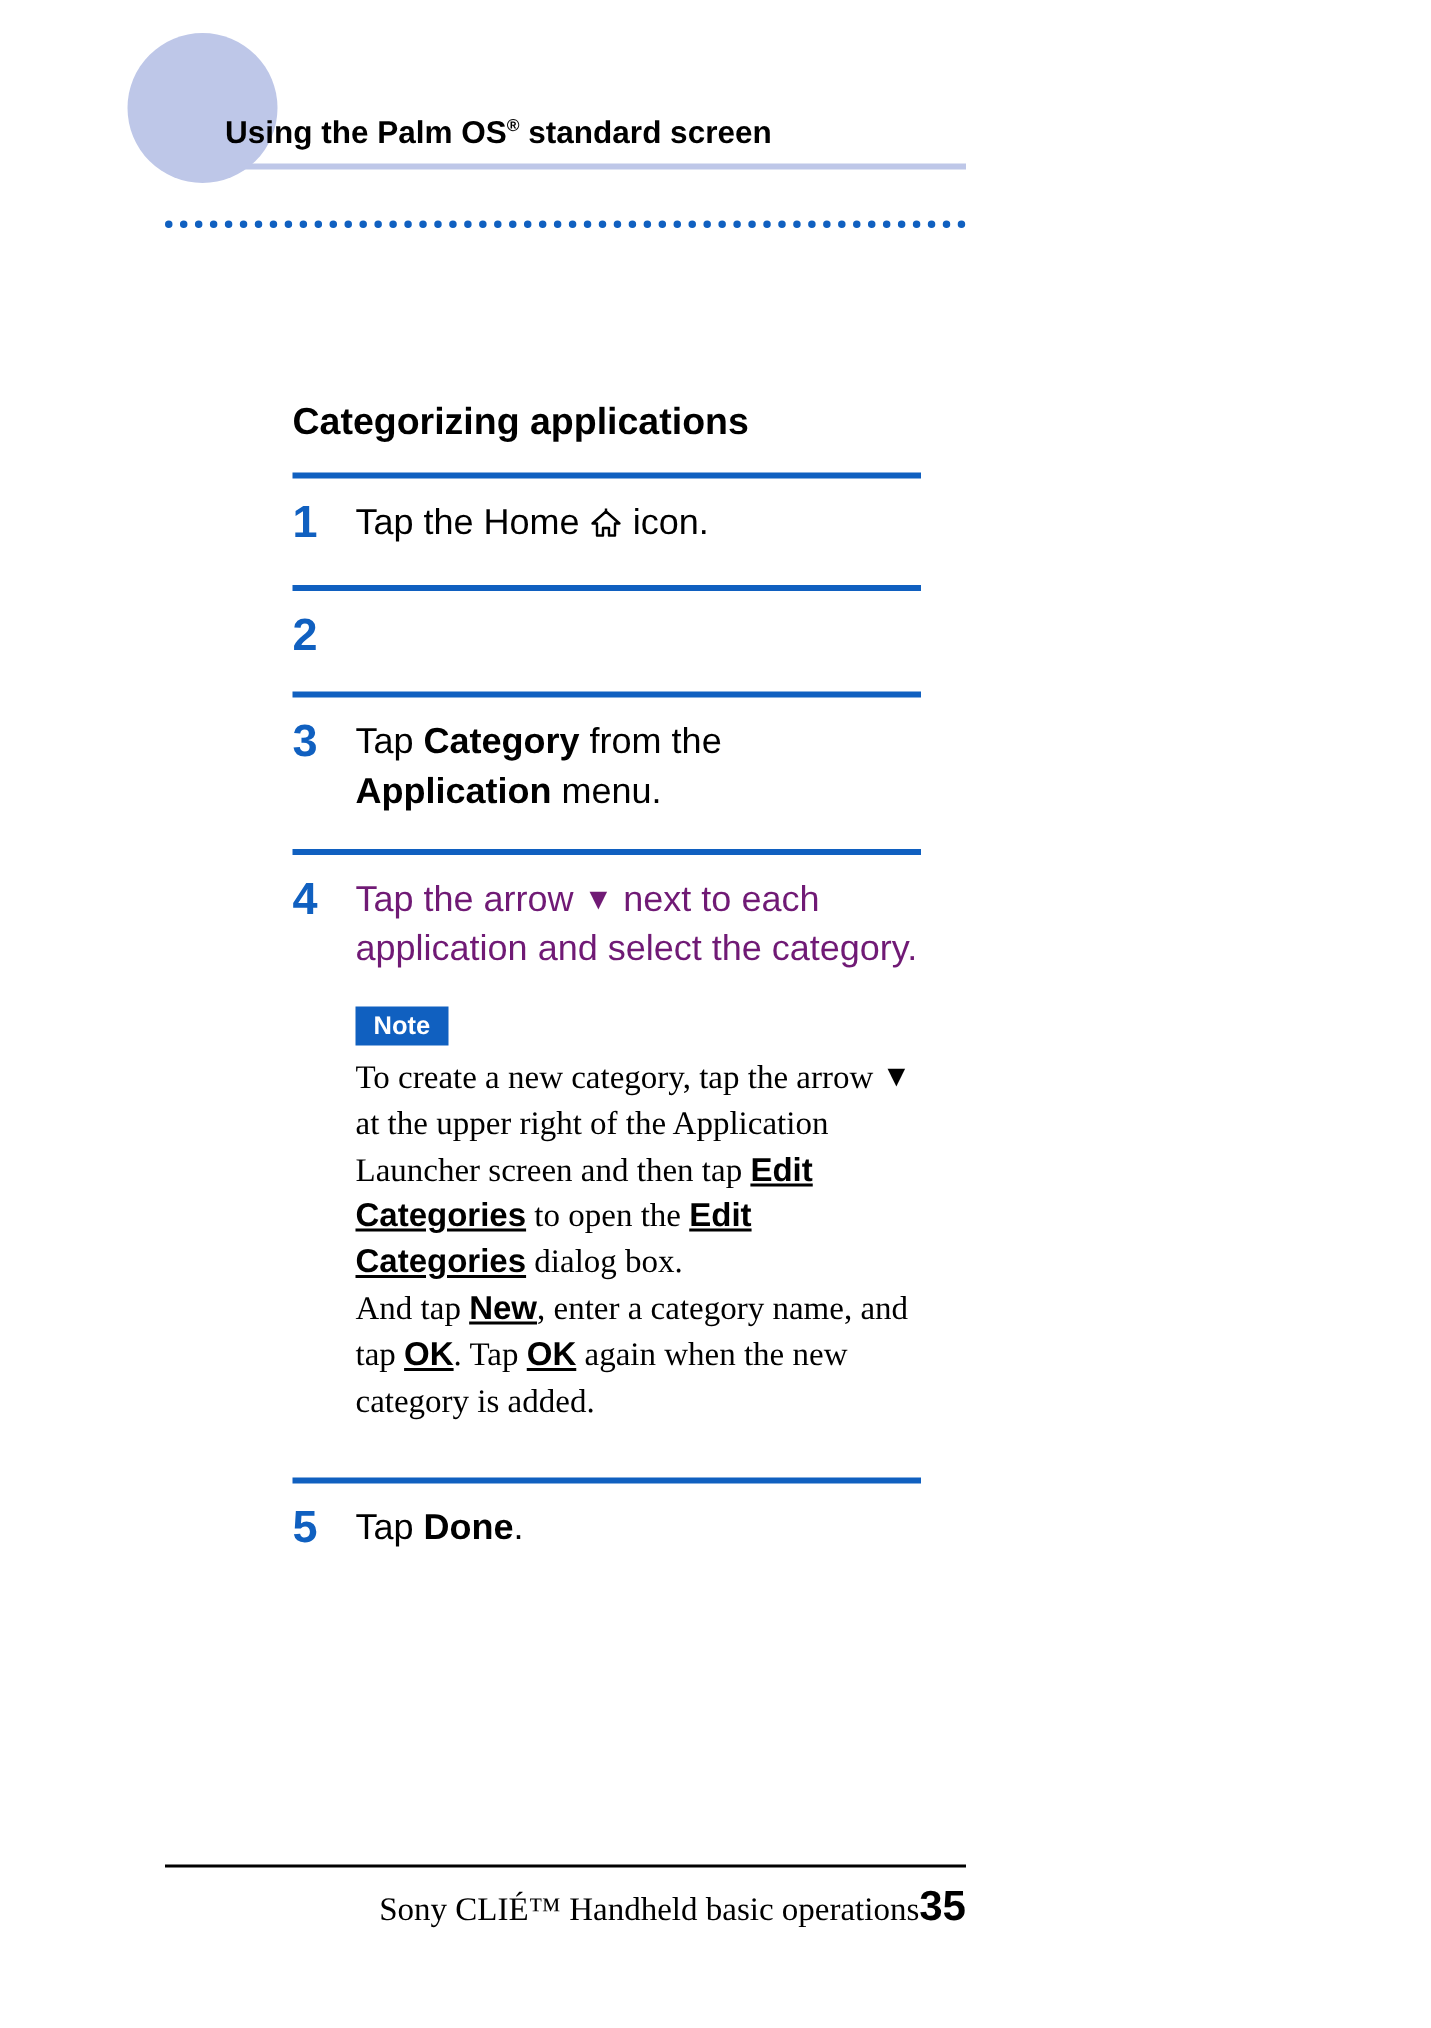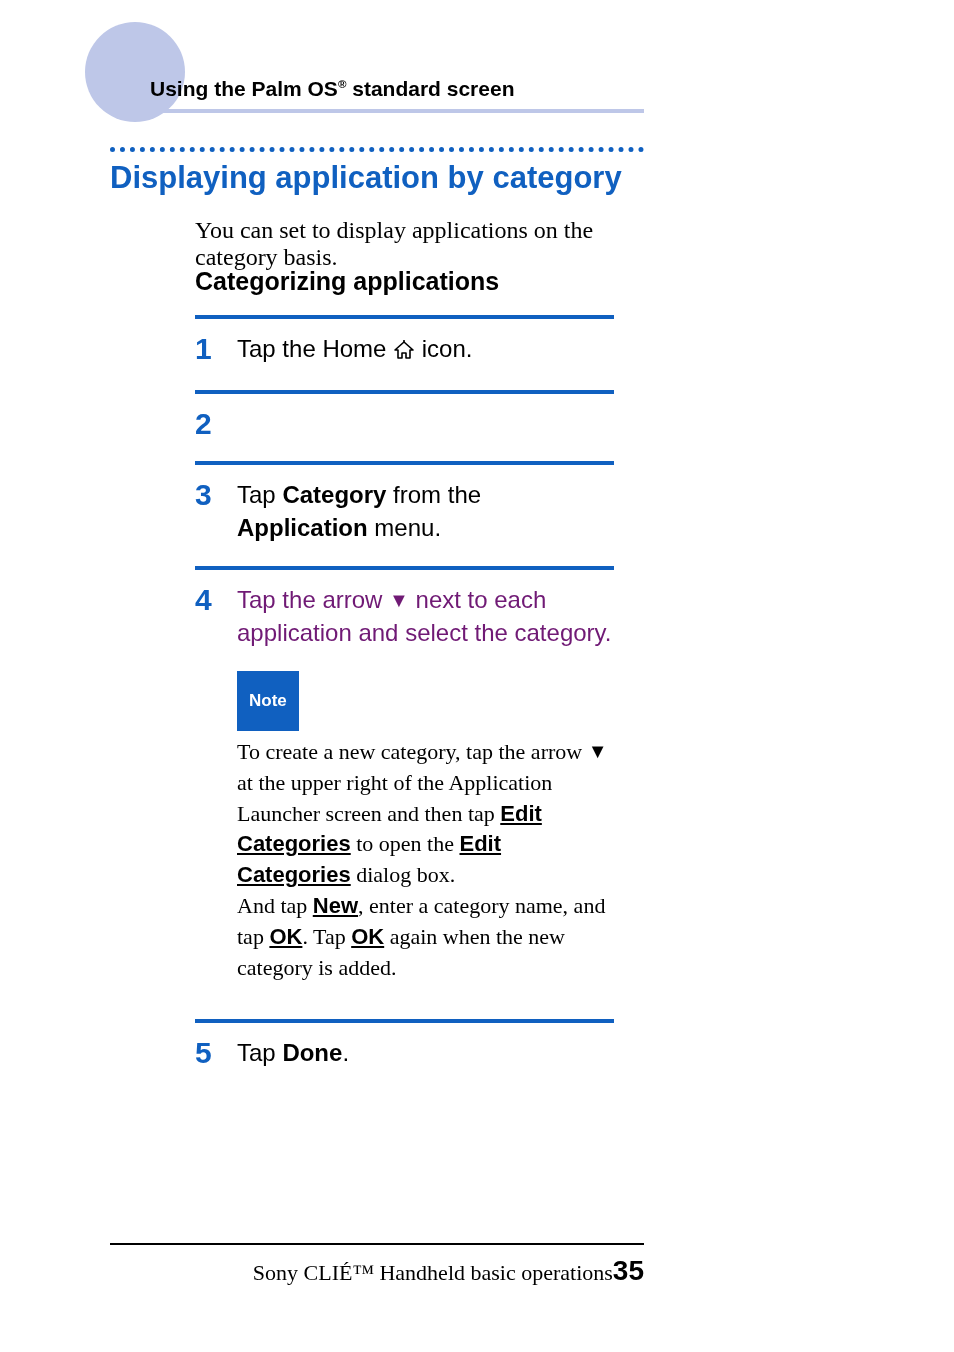--- a/index.html
+++ b/index.html
@@ -125,21 +125,21 @@
     color: #701a75;
     line-height: 1.35;
   }
   .note-badge {
     display: inline-block;
     background: #1060c0;
     color: #fff;
     font-family: Arial, Helvetica, sans-serif;
     font-weight: bold;
     font-size: 17px;
-    padding: 20px 12px;
+    padding: 3px 12px;
     margin: 22px 0 6px 0;
   }
   .note-text {
     font-family: "Times New Roman", Times, serif;
     font-size: 22px;
     color: #000;
     line-height: 1.4;
     padding-bottom: 14px;
   }
   .note-text b {
@@ -183,24 +183,22 @@
 <div class="page">
 
 <div class="corner-circle"></div>
 
 <div class="header-band">
   <span>Using the Palm OS</span><sup>®</sup><span> standard screen</span>
 </div>
 
 <div class="section-title-wrap">
   <div class="dotted-border"></div>
-  <h1 class="section-title">Displaying application by category</h1>
-</div>
-
-<div class="intro">You can set to display applications on the category basis.</div>
+</div>
+
 
 <div class="sub-heading">Categorizing applications</div>
 
 <div class="steps">
 
   <div class="step">
     <div class="step-num">1</div>
     <div class="step-body">
       <span>Tap the Home </span>
       <span class="inline-icon">

